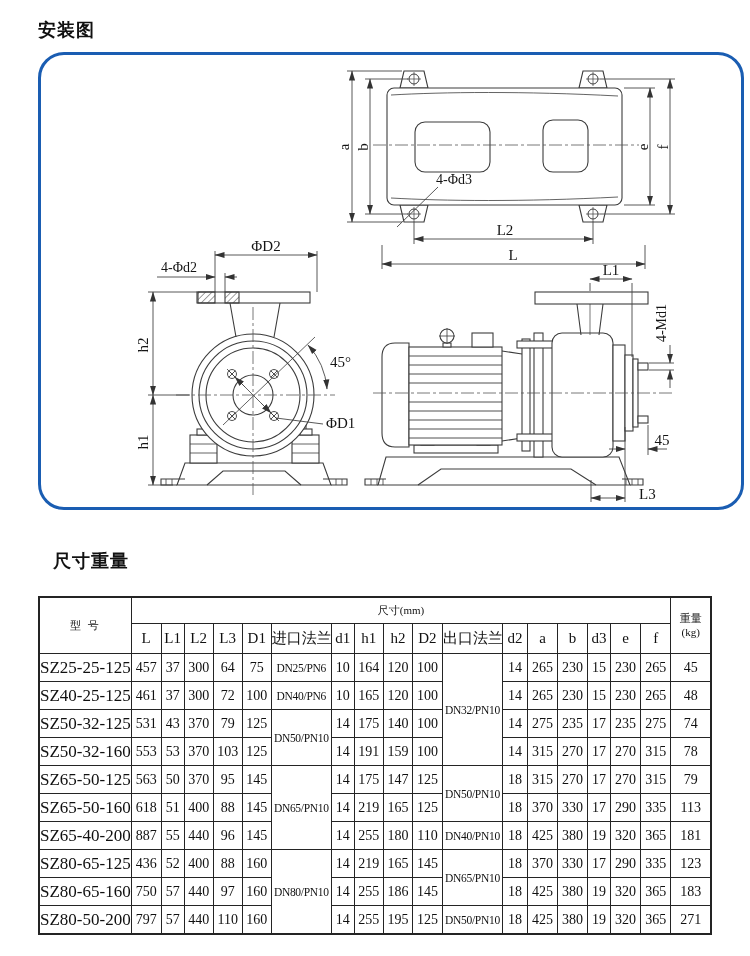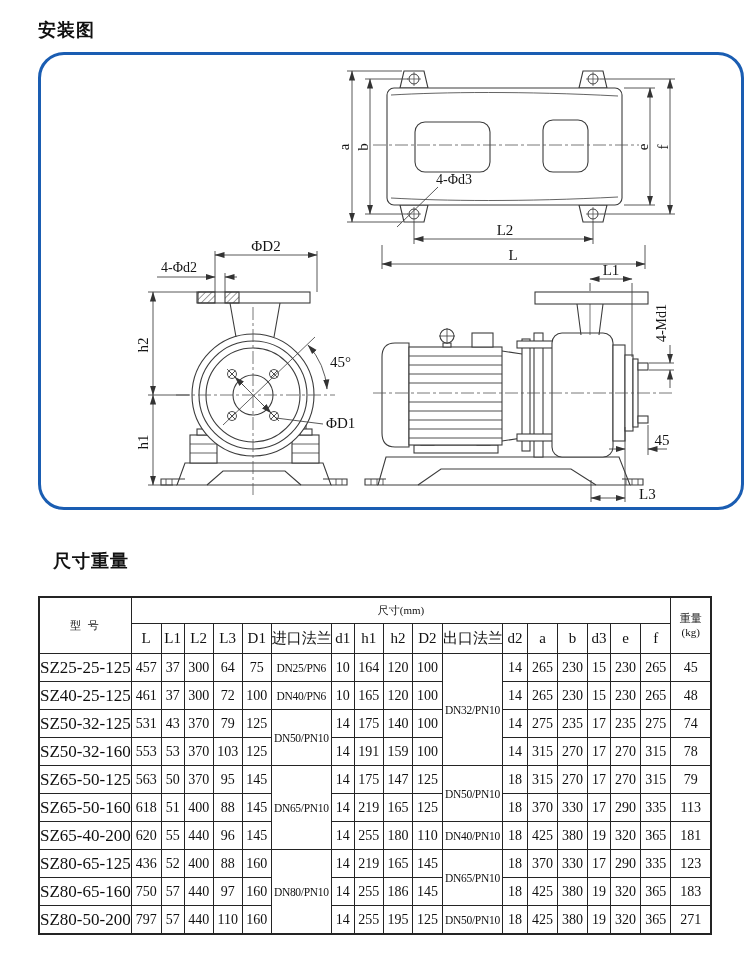--- a/index.html
+++ b/index.html
@@ -438,21 +438,21 @@
           <td class="">18</td>
           <td class="">370</td>
           <td class="">330</td>
           <td class="">17</td>
           <td class="">290</td>
           <td class="">335</td>
           <td class="">113</td>
         </tr>
         <tr>
           <td class="model">SZ65-40-200</td>
-          <td class="">620</td>
+          <td class="">887</td>
           <td class="">55</td>
           <td class="">440</td>
           <td class="">96</td>
           <td class="">145</td>
           <td class="">14</td>
           <td class="">255</td>
           <td class="">180</td>
           <td class="">110</td>
           <td rowspan="1" class="flange">DN40/PN10</td>
           <td class="">18</td>

